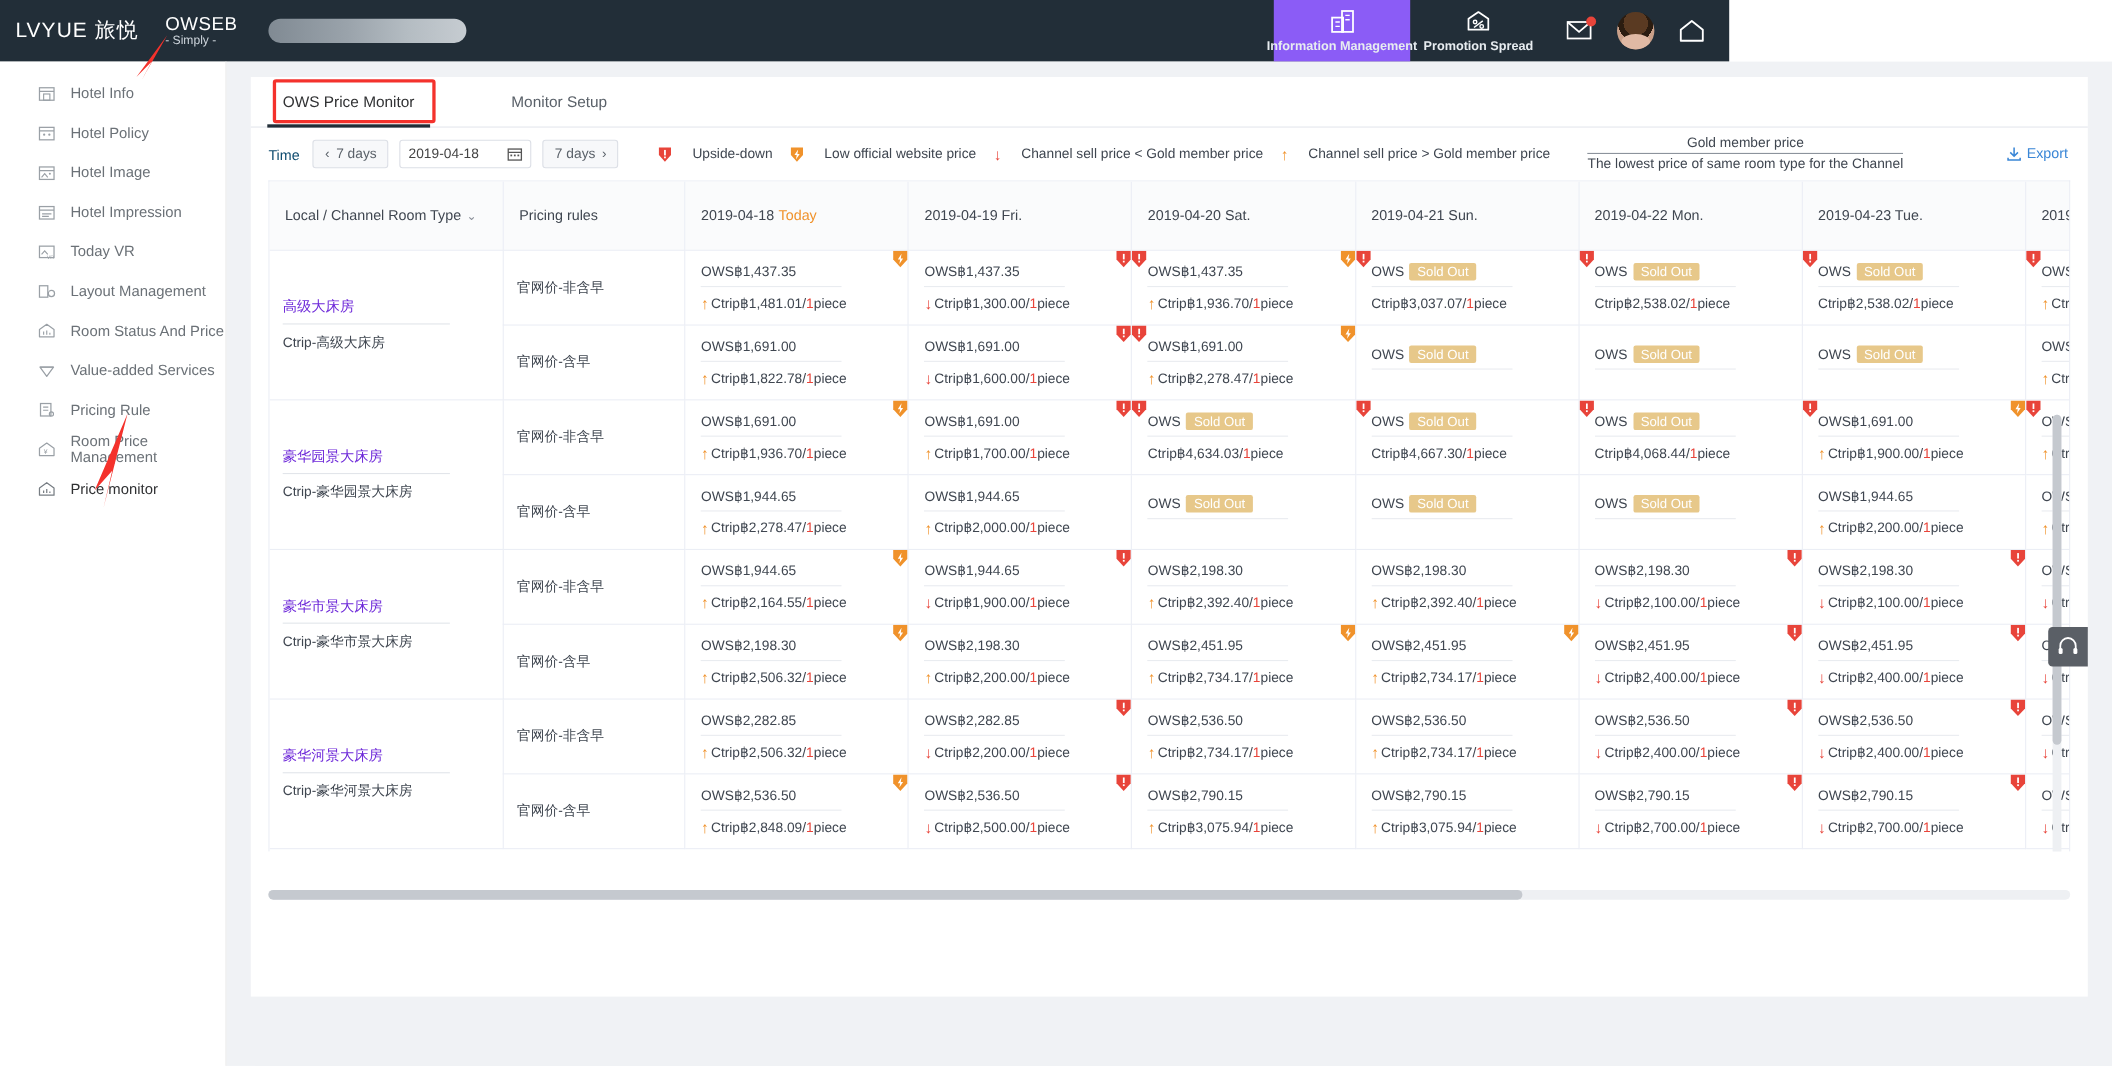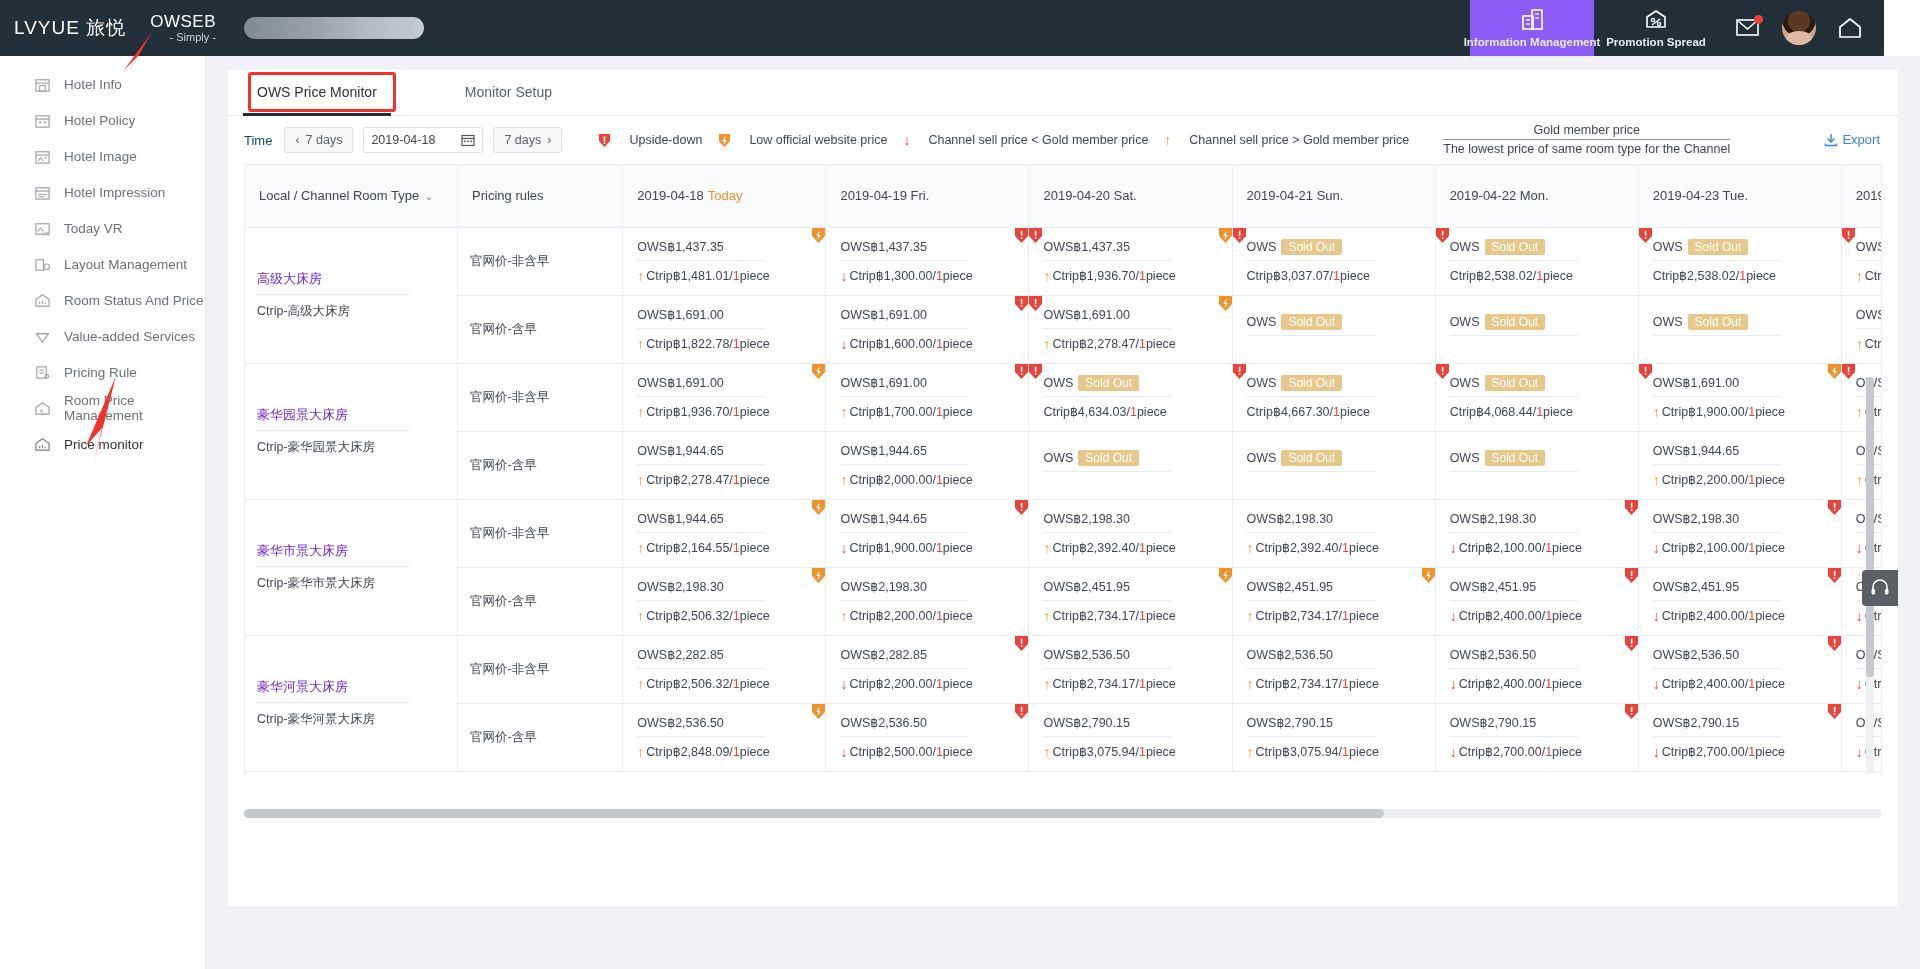--- a/index.html
+++ b/index.html
@@ -8,26 +8,26 @@
     width:1920px; height:969px;
     font-family:"Liberation Sans", sans-serif;
     background:#ffffff;
     overflow:hidden;
     position:relative;
     color:#333;
   }
 
   
   .topbar{
-    position:absolute; top:0; left:0; width:1884px; height:56px;
+    position:absolute; top:0; left:0; width:1572px; height:56px;
     background:#222e38; display:flex; align-items:stretch;
   }
   .brand{ display:flex; align-items:center; padding-left:14px; gap:10px; }
   .brand-logo{ color:#fff; font-size:19px; letter-spacing:1px; white-space:nowrap; display:flex; align-items:center; gap:3px;}
-  .brand-sub{ display:flex; flex-direction:column; align-items:flex-end; line-height:1.15; margin-left:14px; }
+  .brand-sub{ display:flex; flex-direction:column; align-items:flex-start; line-height:1.15; margin-left:14px; }
   .brand-sub .o{ color:#fff; font-size:17px; letter-spacing:.5px; }
   .brand-sub .s{ color:#cfd6dd; font-size:11px; }
   .search-pill{
     width:180px; height:22px; border-radius:11px; margin-left:18px; align-self:center;
     background:linear-gradient(90deg,#808a93,#9aa3ab 40%,#b4bcc2 70%,#c6ccd1);
     filter:blur(.4px);
   }
   .topbar-spacer{ flex:1; }
   .topnav{ display:flex; align-items:stretch; }
   .topnav-item{

